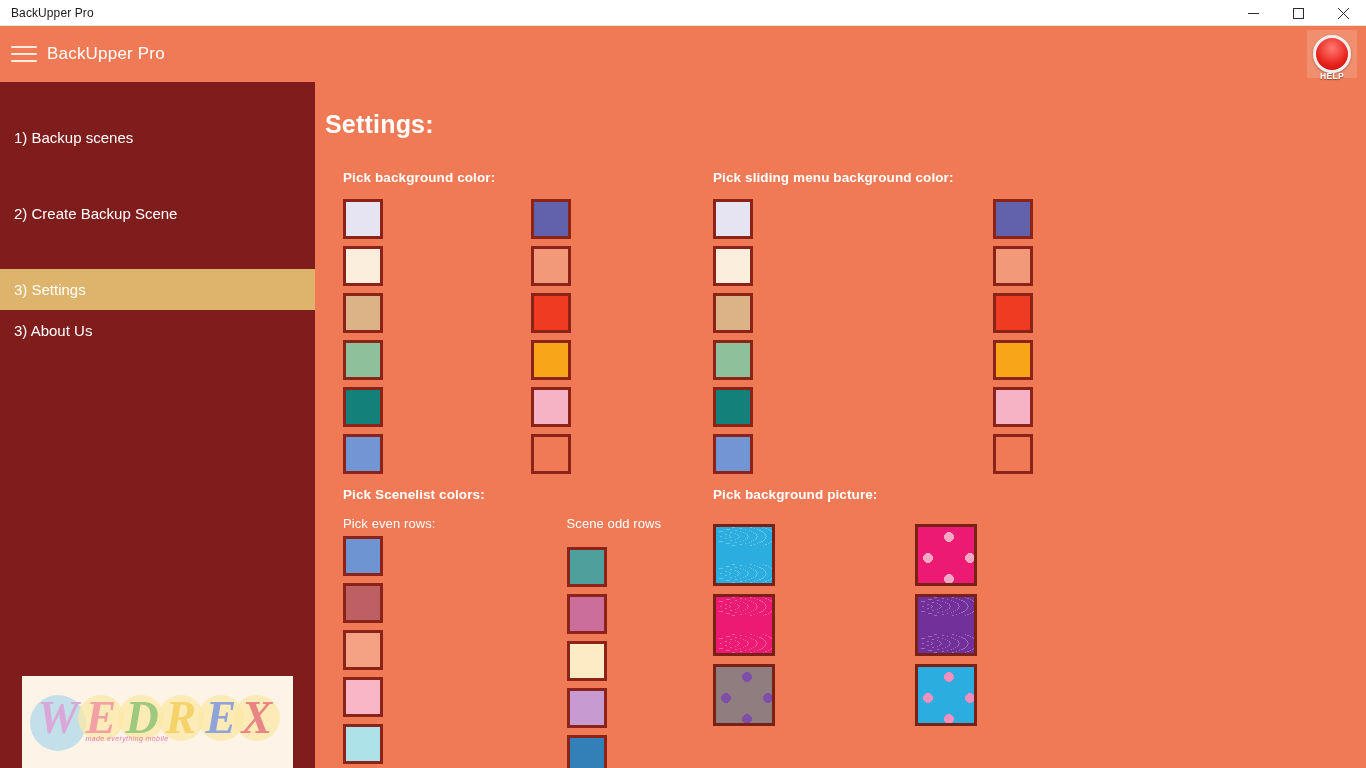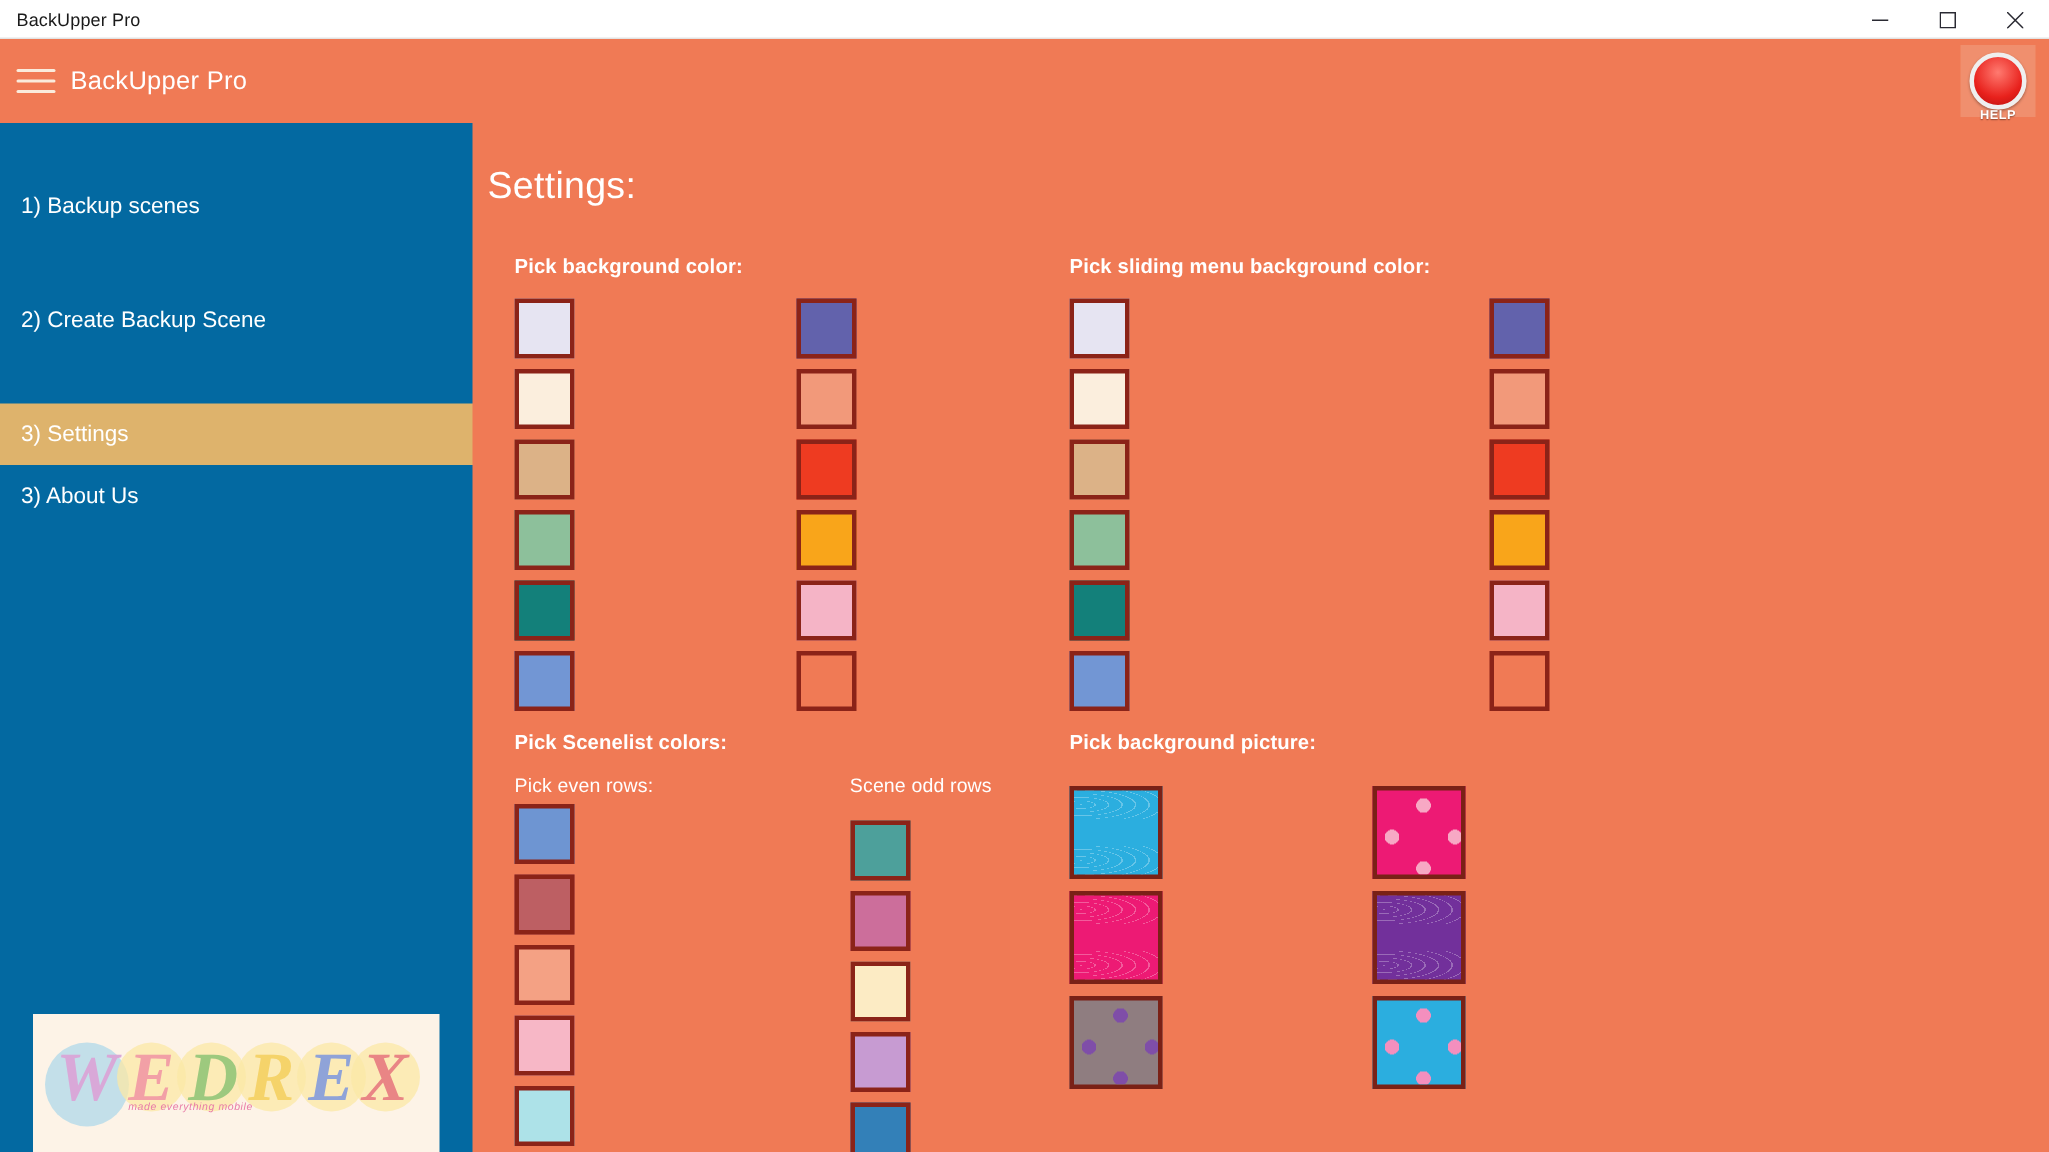--- a/index.html
+++ b/index.html
@@ -53,21 +53,21 @@
   }
   .help-btn .lbl{
     font-size:8.5px; font-weight:bold; color:#FFFFFF; letter-spacing:.3px;
     text-shadow:0 1px 1px rgba(0,0,0,.45);
     margin-top:44px;
   }
 
   
   .sidebar{
     position:absolute; left:0; top:82px; width:359px; height:686px;
-    background:#0369a1;
+    background:#7f1d1d;
   }
   .nav-item{
     height:41px; display:flex; align-items:center;
     padding-left:14px; color:#FFFFFF; font-size:15px; font-weight:400;
   }
   .nav-item.nav-gap{ margin-top:35px; }
   .nav-item.active{ background:#DEB36C; }
 
   .watermark{
     position:absolute; left:22px; bottom:0px; width:271px; height:92px;
@@ -87,21 +87,21 @@
     font-style:italic; color:#E87CA8; letter-spacing:.4px;
   }
 
   
   .main{
     position:absolute; left:315px; top:82px; width:1051px; height:686px;
     background:#F07A55;
   }
   .page-title{
     position:absolute; left:10px; top:28px;
-    font-size:25px; color:#FFFFFF; font-weight:400; letter-spacing:.2px;
+    font-size:25px; color:#FFFFFF; font-weight:700; letter-spacing:.2px;
   }
 
   .section{ position:absolute; }
   .section-head{
     font-size:13.5px; font-weight:bold; color:#FFFFFF; letter-spacing:.1px;
     margin-bottom:14px;
   }
   .sub-head{
     font-size:13px; font-weight:400; color:#FFFFFF; letter-spacing:.1px;
   }

